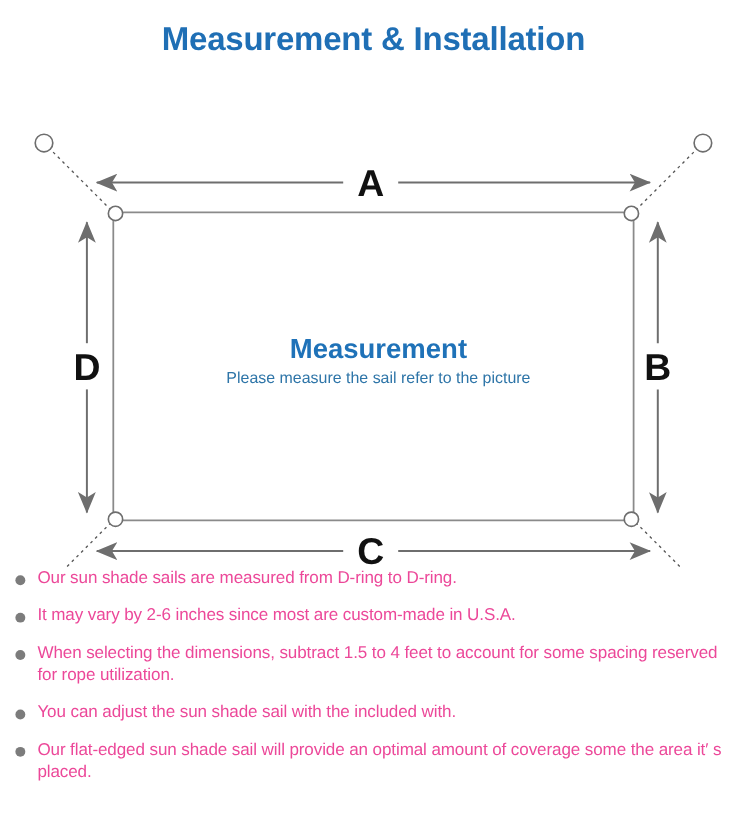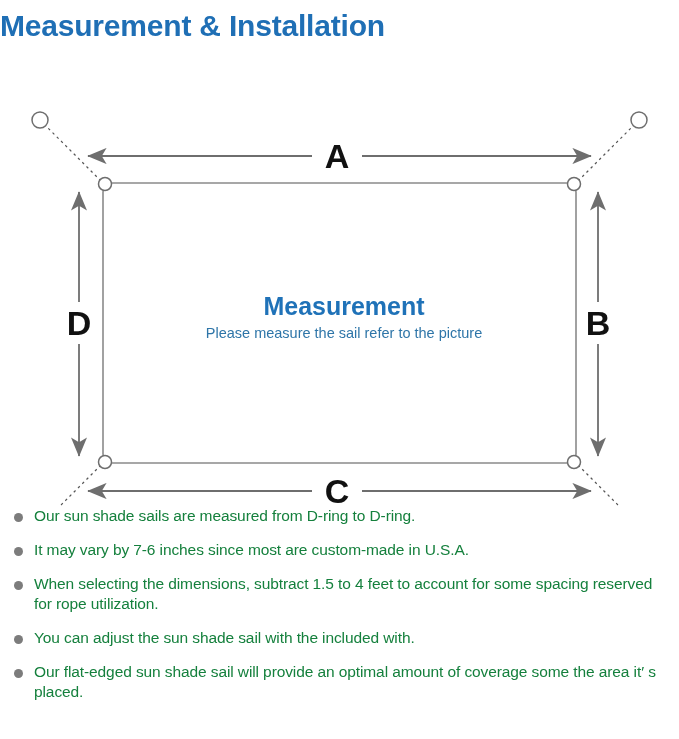--- a/index.html
+++ b/index.html
@@ -13,22 +13,22 @@
     height: 739px;
     font-family: "Liberation Sans", sans-serif;
     color: #3f3f3f;
     overflow: hidden;
     position: relative;
   }
 
   
   .page-title {
     margin: 0;
-    padding-top: 8px;
-    text-align: left;
+    padding-top: 18px;
+    text-align: center;
     font-family: "Liberation Sans", sans-serif;
     font-size: 30px;
     font-weight: bold;
     letter-spacing: -0.2px;
     color: #1f6fb5;
     line-height: 36px;
   }
 
   
   .diagram-wrap {
@@ -75,21 +75,21 @@
     height: 9px;
     border-radius: 50%;
     background: #7c7c7c;
     margin-top: 7px;
     margin-right: 11px;
   }
   .note-text {
     font-family: "Liberation Sans", sans-serif;
     font-size: 15.5px;
     line-height: 20px;
-    color: #15803d;
+    color: #ec4899;
     letter-spacing: -0.1px;
   }
 </style>
 </head>
 <body>
 
 <h1 class="page-title">Measurement &amp; Installation</h1>
 
 <div class="diagram-wrap">
   <svg class="diagram-svg" width="679" height="462" viewBox="0 0 679 462" xmlns="http://www.w3.org/2000/svg">
@@ -141,21 +141,21 @@
   </svg>
 </div>
 
 <ul class="notes">
   <li class="note-item">
     <span class="note-bullet"></span>
     <span class="note-text">Our sun shade sails are measured from D-ring to D-ring.</span>
   </li>
   <li class="note-item">
     <span class="note-bullet"></span>
-    <span class="note-text">It may vary by 7-6 inches since most are custom-made in U.S.A.</span>
+    <span class="note-text">It may vary by 2-6 inches since most are custom-made in U.S.A.</span>
   </li>
   <li class="note-item">
     <span class="note-bullet"></span>
     <span class="note-text">When selecting the dimensions, subtract 1.5 to 4 feet to account for some spacing reserved for rope utilization.</span>
   </li>
   <li class="note-item">
     <span class="note-bullet"></span>
     <span class="note-text">You can adjust the sun shade sail with the included with.</span>
   </li>
   <li class="note-item">

